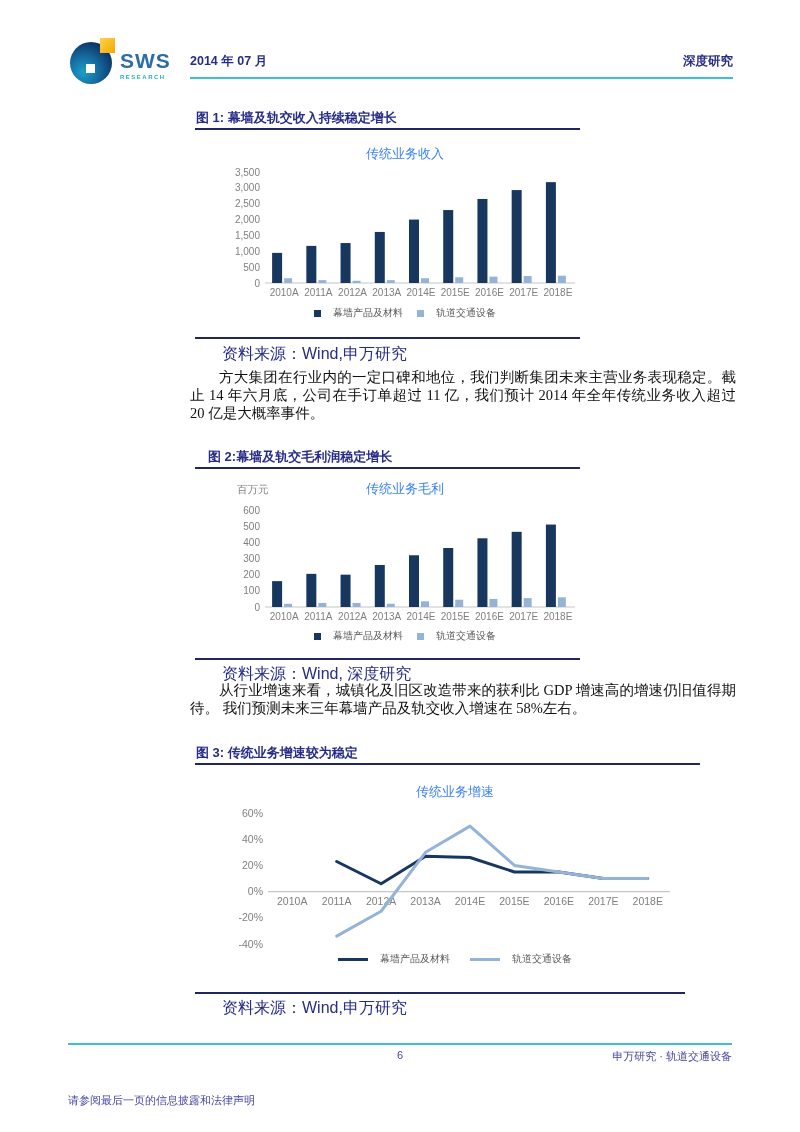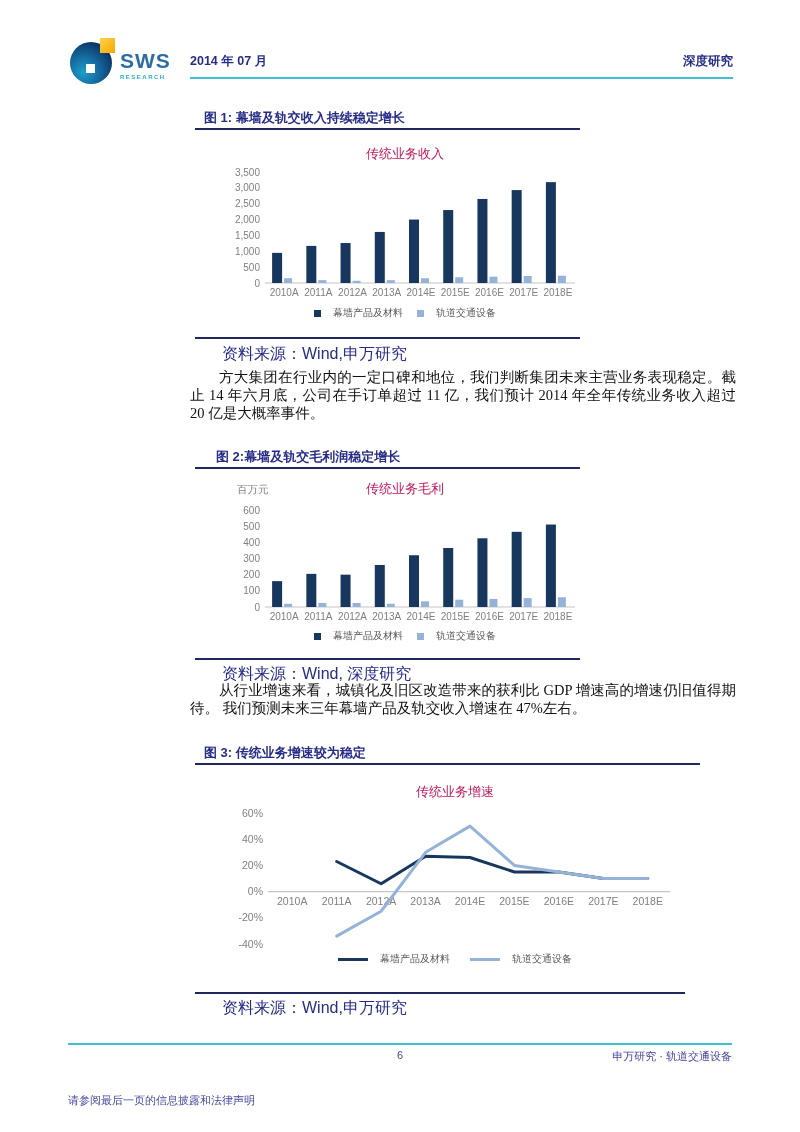--- a/index.html
+++ b/index.html
@@ -19,23 +19,23 @@
   .logo-notch { position:absolute; left:20px; top:26px; width:9px; height:9px; background:#fff; }
   .logo-square { position:absolute; left:34px; top:0px; width:15px; height:15px; background:linear-gradient(135deg,#ffd24d,#f5a800); }
   .logo-text { position:absolute; left:54px; top:12px; line-height:1; }
   .logo-sws { font-size:21px; font-weight:bold; color:#2e6da4; letter-spacing:1px; }
   .logo-research { font-size:6px; color:#25afc8; letter-spacing:1.5px; font-weight:bold; margin-top:3px; }
   .h-date { left:190px; top:53px; font-size:12.5px; font-weight:bold; color:#262c87; }
   .h-type { right:67px; top:53px; font-size:12.5px; font-weight:bold; color:#262c87; }
   .h-rule { left:190px; width:543px; top:77px; height:2px; background:#3fbfd3; }
 
   
-  .fig-caption { font-size:13px; font-weight:bold; color:#262c87;margin-left:8px; }
+  .fig-caption { font-size:13px; font-weight:bold; color:#262c87; }
   .fig-underline { height:2px; background:#20265e; }
-  .chart-title { font-size:13px; color:#be185d; text-align:center; }
+  .chart-title { font-size:13px; color:#3b82f6; text-align:center; }
   .unit-label { font-size:10.5px; color:#7f7f7f; }
   svg.chart { position:absolute; font-family:"Liberation Sans", sans-serif; }
   .sep-rule { height:1.5px; background:#20265e; }
   .source { font-size:16px; font-weight:normal; color:#262c87; }
 
   
   .legend { display:flex; justify-content:center; align-items:center; gap:14px;
             font-size:10px; color:#595959; }
   .legend .li { display:inline-flex; align-items:center; gap:12px; }
   .sw { display:inline-block; width:7px; height:7px; }
@@ -175,21 +175,21 @@
         <span>幕墙产品及材料</span>
       </span>
     <span class="li">
         <i class="sw" style="background: rgb(149, 179, 215);"></i>
         <span>轨道交通设备</span>
       </span>
   </div>
   <div class="abs sep-rule" style="left:195px;top:658px;width:385px;"></div>
   <div class="abs source" style="left:222px;top:664px;">资料来源：Wind, 深度研究</div>
 
-  <div class="abs para" style="left:190px;top:681px;">从行业增速来看，城镇化及旧区改造带来的获利比 GDP 增速高的增速仍旧值得期待。 我们预测未来三年幕墙产品及轨交收入增速在 47%左右。</div>
+  <div class="abs para" style="left:190px;top:681px;">从行业增速来看，城镇化及旧区改造带来的获利比 GDP 增速高的增速仍旧值得期待。 我们预测未来三年幕墙产品及轨交收入增速在 58%左右。</div>
 
   <div class="abs fig-caption" style="left:196px;top:744px;">图 3: 传统业务增速较为稳定</div>
   <div class="abs fig-underline" style="left:195px;top:763px;width:505px;"></div>
   <div class="abs chart-title" style="left:230px;top:783px;width:450px;">传统业务增速</div>
   <svg class="chart" id="chart-2" style="left:230px;top:800px;" width="450" height="160">
       <text x="33" y="147.5" text-anchor="end" fill="#7F7F7F" font-size="10.5">-40%</text>
       <text x="33" y="121.3" text-anchor="end" fill="#7F7F7F" font-size="10.5">-20%</text>
       <text x="33" y="95.1" text-anchor="end" fill="#7F7F7F" font-size="10.5">0%</text>
       <text x="33" y="68.9" text-anchor="end" fill="#7F7F7F" font-size="10.5">20%</text>
       <text x="33" y="42.69999999999999" text-anchor="end" fill="#7F7F7F" font-size="10.5">40%</text>

